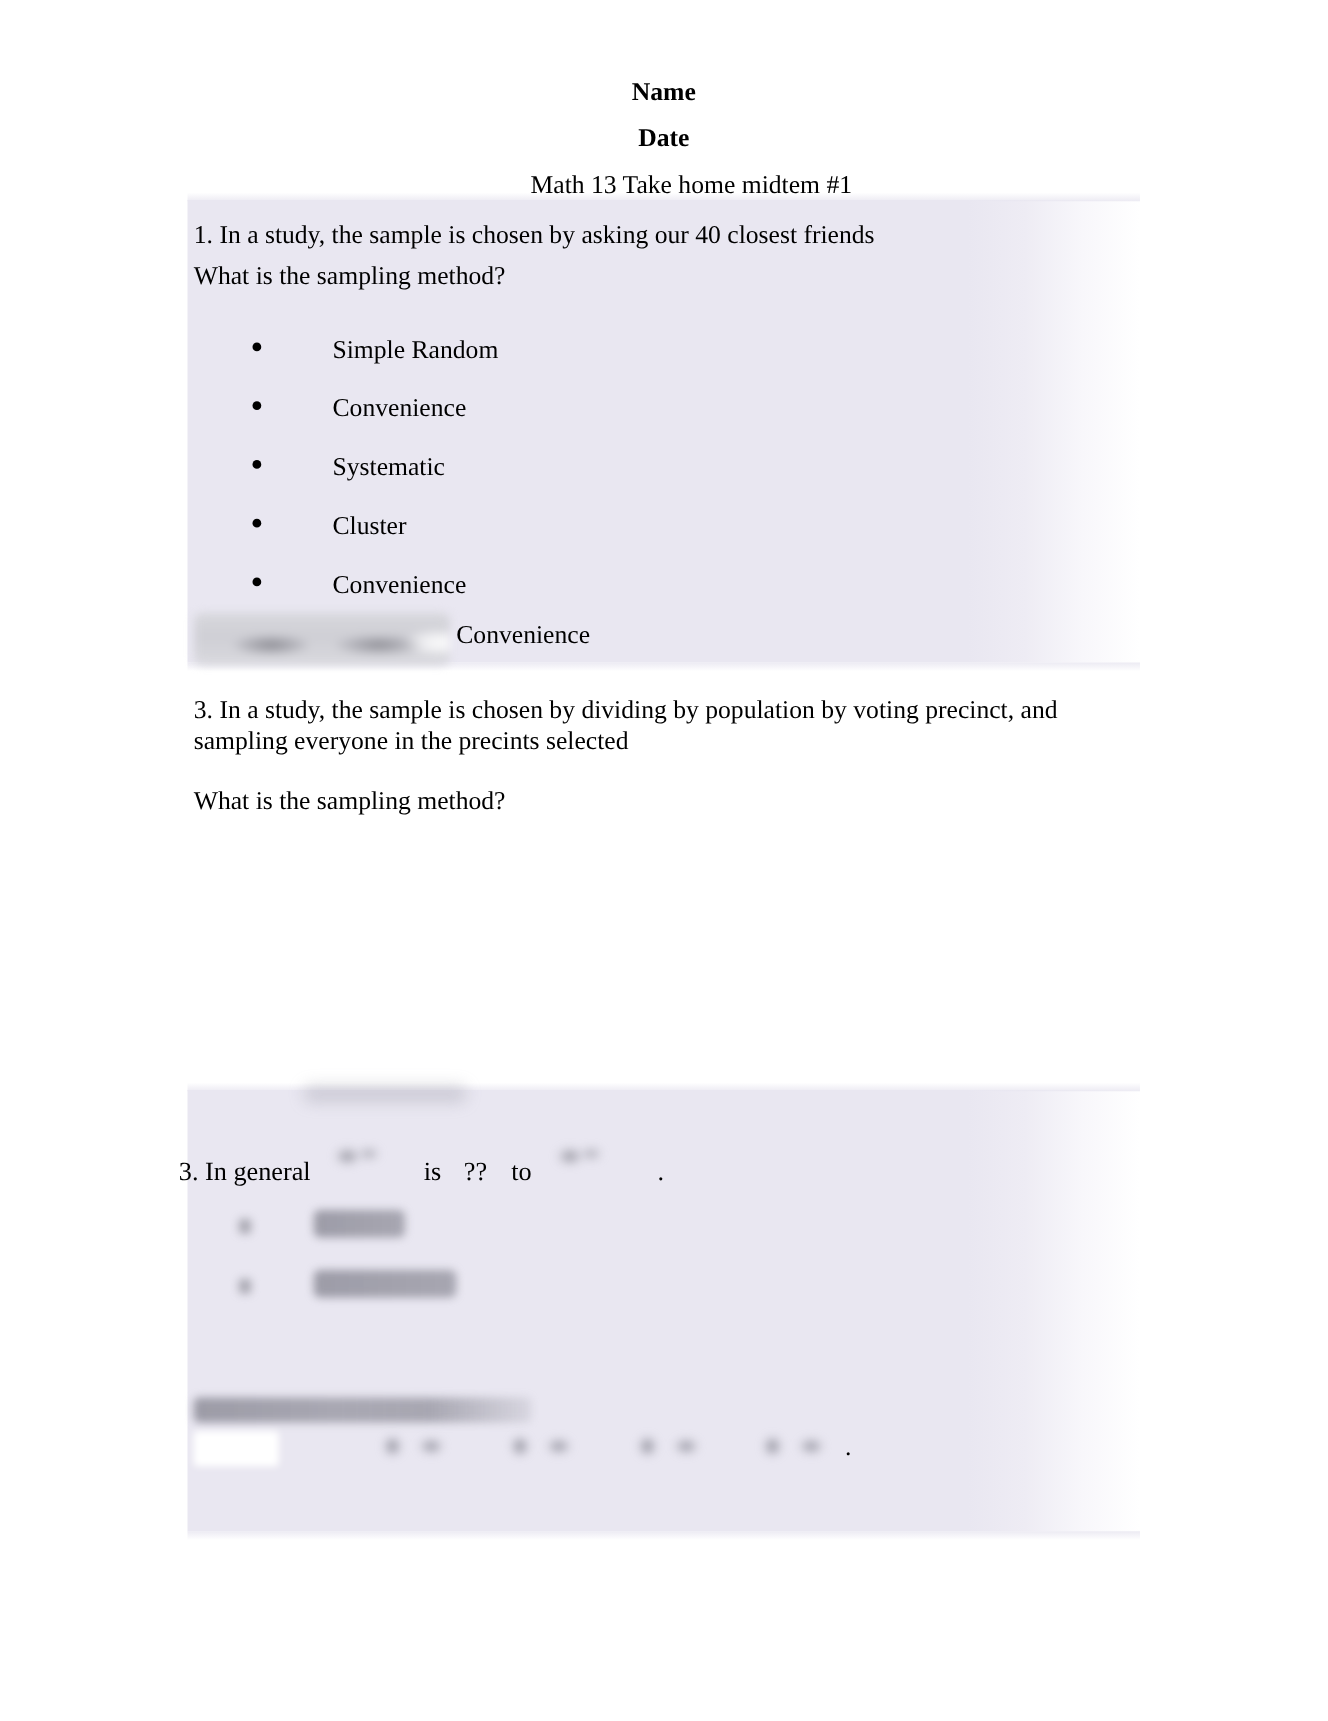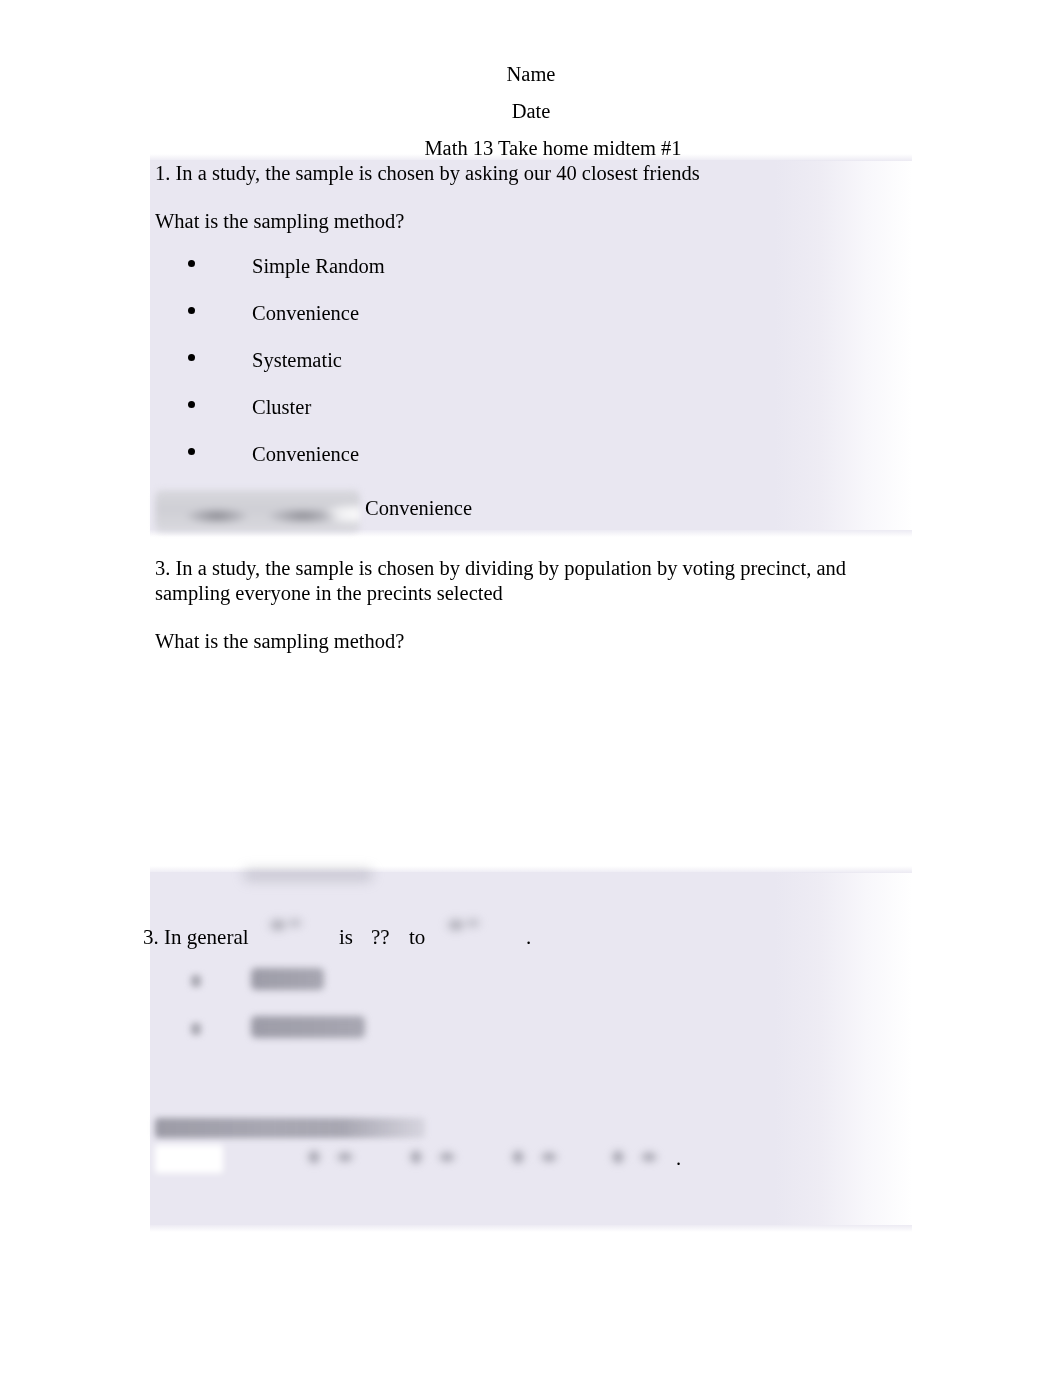--- a/index.html
+++ b/index.html
@@ -60,20 +60,21 @@
 
   
   .layer { position: absolute; inset: 0; z-index: 2; }
 
   .hdr-name, .hdr-date {
     position: absolute;
     left: 0; right: 0;
     text-align: center;
     font-size: 20.5px;
     line-height: 24px;
+    font-weight: bold;
   }
   .hdr-name { top: 62px; }
   .hdr-date { top: 87px; margin-top: 12px; }
 
   .doc-title {
     position: absolute;
     left: 0; right: 0;
     top: 136px;
     text-align: center;
     font-size: 20.5px;
@@ -82,30 +83,30 @@
   }
 
   .qtext {
     position: absolute;
     left: 155px;
     width: 730px;
     font-size: 20.5px;
     line-height: 25px;
   }
 
-  .q1-stem   { top: 161px; }
+  .q1-stem   { top: 176px; }
   .q1-prompt { top: 209px; }
   .q2-stem   { top: 556px; }
   .q2-prompt { top: 629px; }
 
   .bullet-list {
     position: absolute;
     left: 155px;
     width: 700px;
-    margin: 0;
+    margin: 14px;
     padding: 0;
     list-style: none;
   }
   .bullet-list li {
     position: relative;
     height: 47px;
     font-size: 20.5px;
     line-height: 28px;
   }
   .bullet-list li .dot {

